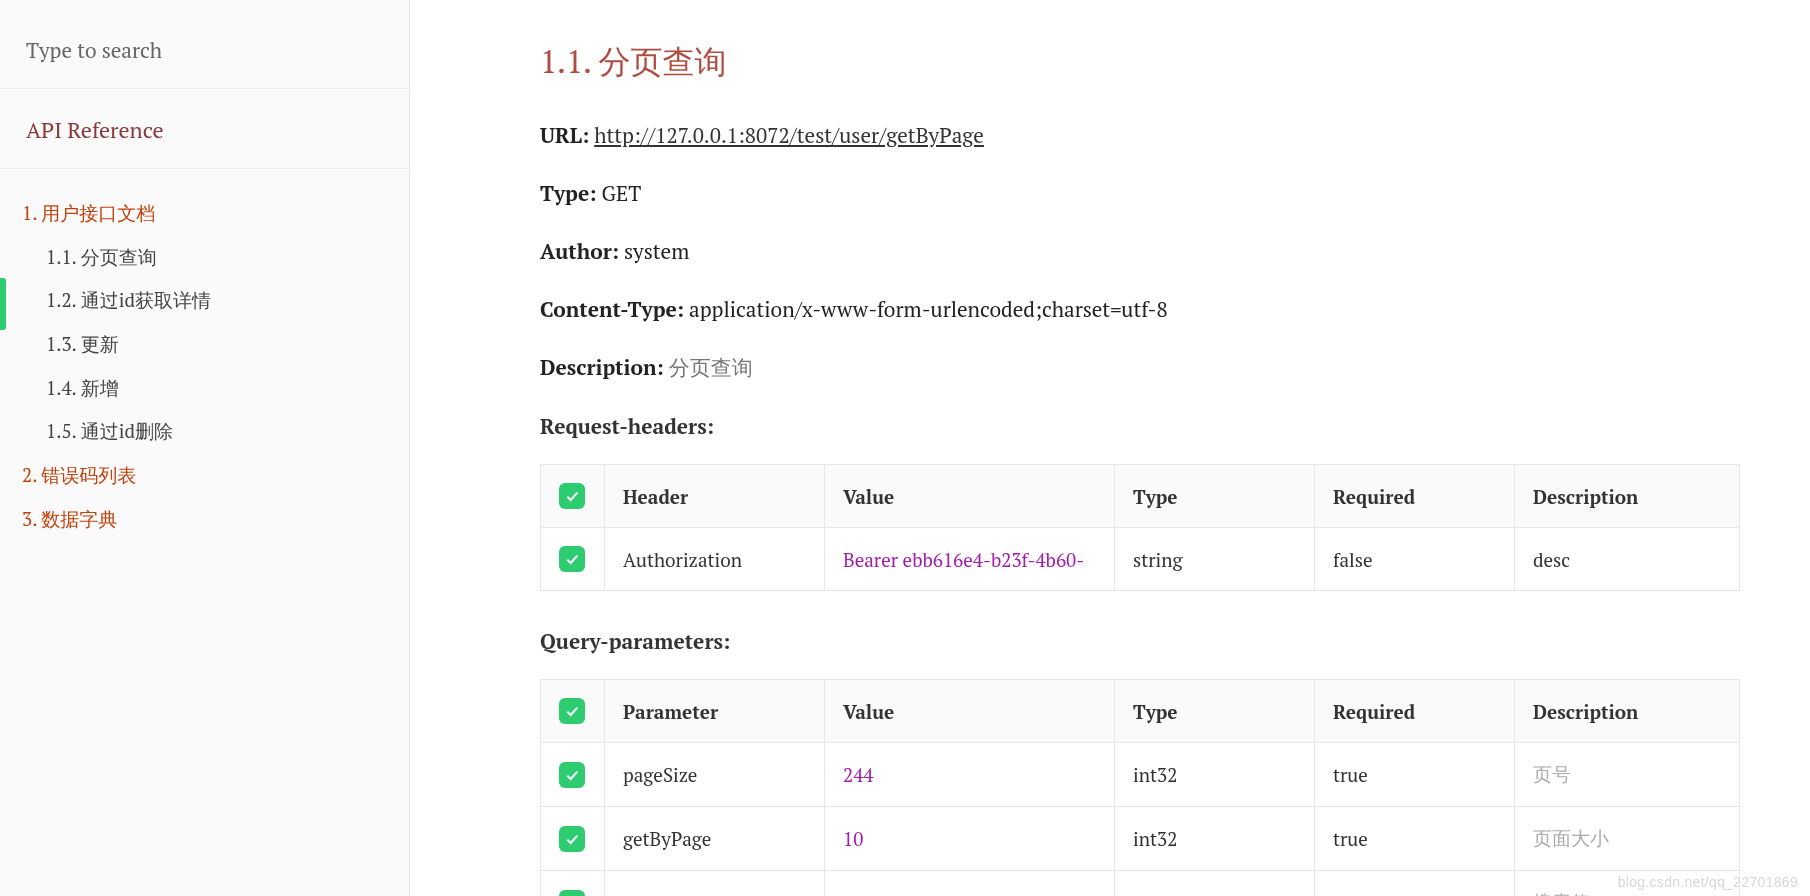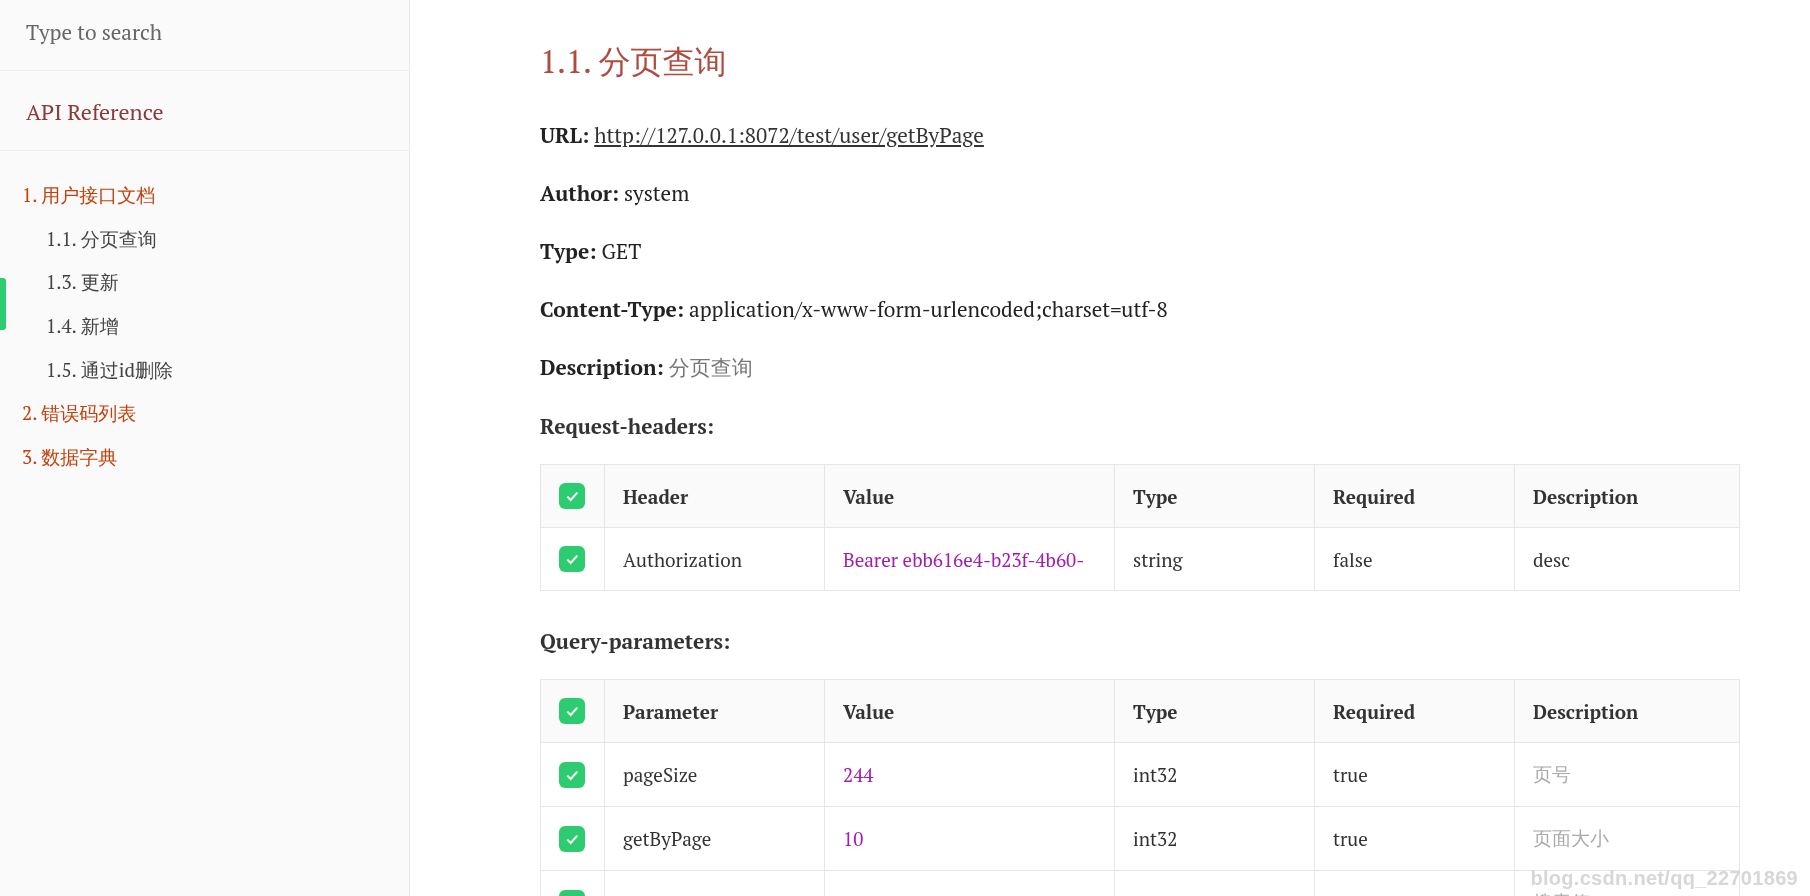--- a/index.html
+++ b/index.html
@@ -18,21 +18,21 @@
   
   .sidebar {
     width: 410px;
     background: #fafafa;
     border-right: 1px solid #e8e8e8;
     display: flex;
     flex-direction: column;
     flex-shrink: 0;
   }
   .search-wrap {
-    padding: 18px 0 24px 26px;
+    padding: 36px 0 24px 26px;
     border-bottom: 1px solid #eee;
   }
   .search-input {
     border: none;
     background: transparent;
     font-family: inherit;
     font-size: 21px;
     color: #555;
     outline: none;
     width: 100%;
@@ -150,64 +150,64 @@
   .c3 { width: 200px; }
   .c4 { width: 200px; }
   .c5 { }
 
   .watermark {
     position: fixed;
     right: 12px;
     bottom: 6px;
     color: #d7d7d7;
     font-family: Arial, sans-serif;
-    font-size: 20px;
+    font-size: 14px;
     letter-spacing: .3px;
     pointer-events: none;
-    font-weight: bold;
   }
 </style>
 </head>
 <body>
 
 <div class="accent-strip"></div>
 
 <aside class="sidebar">
   <div class="search-wrap">
     <input class="search-input" type="text" placeholder="Type to search" style="">
   </div>
   <div class="site-title">API Reference</div>
   <nav class="nav" id="nav">
       <div class="nav-item-1">1. 用户接口文档</div>
       <div class="nav-item-2">1.1. 分页查询</div>
+      <div class="nav-item-2">1.2. 通过id获取详情</div>
       <div class="nav-item-2">1.3. 更新</div>
       <div class="nav-item-2">1.4. 新增</div>
       <div class="nav-item-2">1.5. 通过id删除</div>
       <div class="nav-item-1">2. 错误码列表</div>
       <div class="nav-item-1">3. 数据字典</div>
     </nav>
 </aside>
 
 <main class="main">
 
   <h2 class="section-title">1.1. 分页查询</h2>
 
   <p class="meta-row">
     <span class="meta-label">URL:</span>
     <a href="#" class="meta-link"> http://127.0.0.1:8072/test/user/getByPage</a>
   </p>
 
   <p class="meta-row">
+    <span class="meta-label">Type:</span>
+    <span>GET</span>
+  </p>
+
+  <p class="meta-row">
     <span class="meta-label">Author:</span>
     <span>system</span>
-  </p>
-
-  <p class="meta-row">
-    <span class="meta-label">Type:</span>
-    <span>GET</span>
   </p>
 
   <p class="meta-row">
     <span class="meta-label">Content-Type:</span>
     <span>application/x-www-form-urlencoded;charset=utf-8</span>
   </p>
 
   <p class="meta-row">
     <span class="meta-label">Description:</span>
     <span class="desc-text">分页查询</span>

